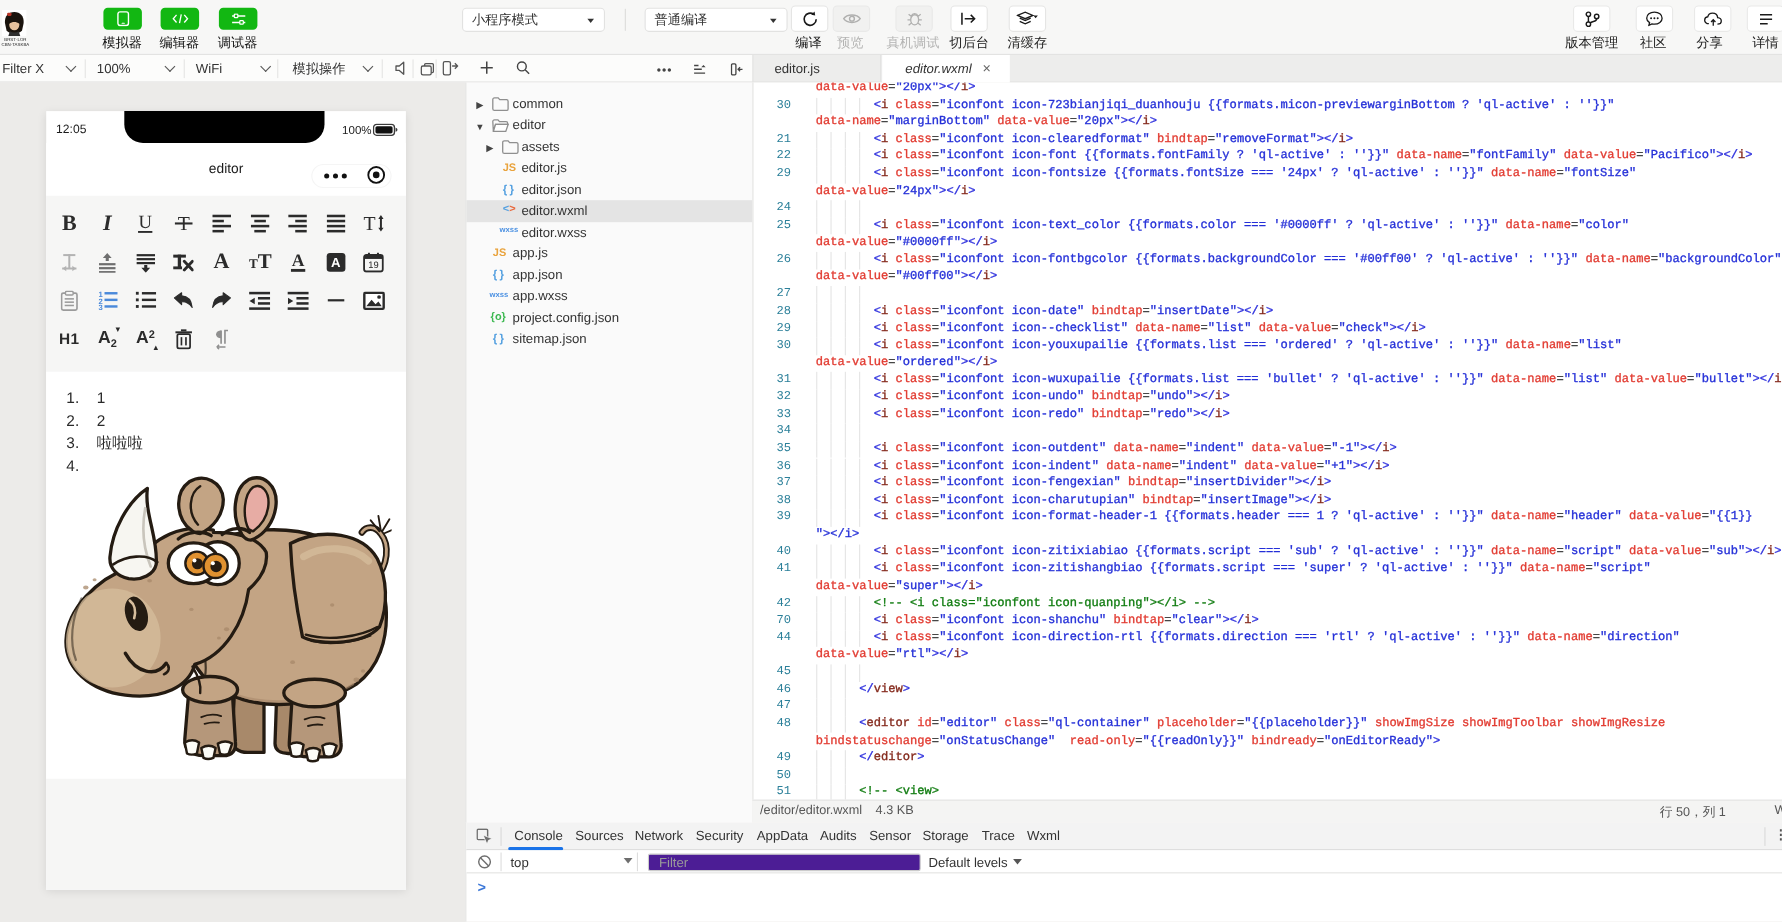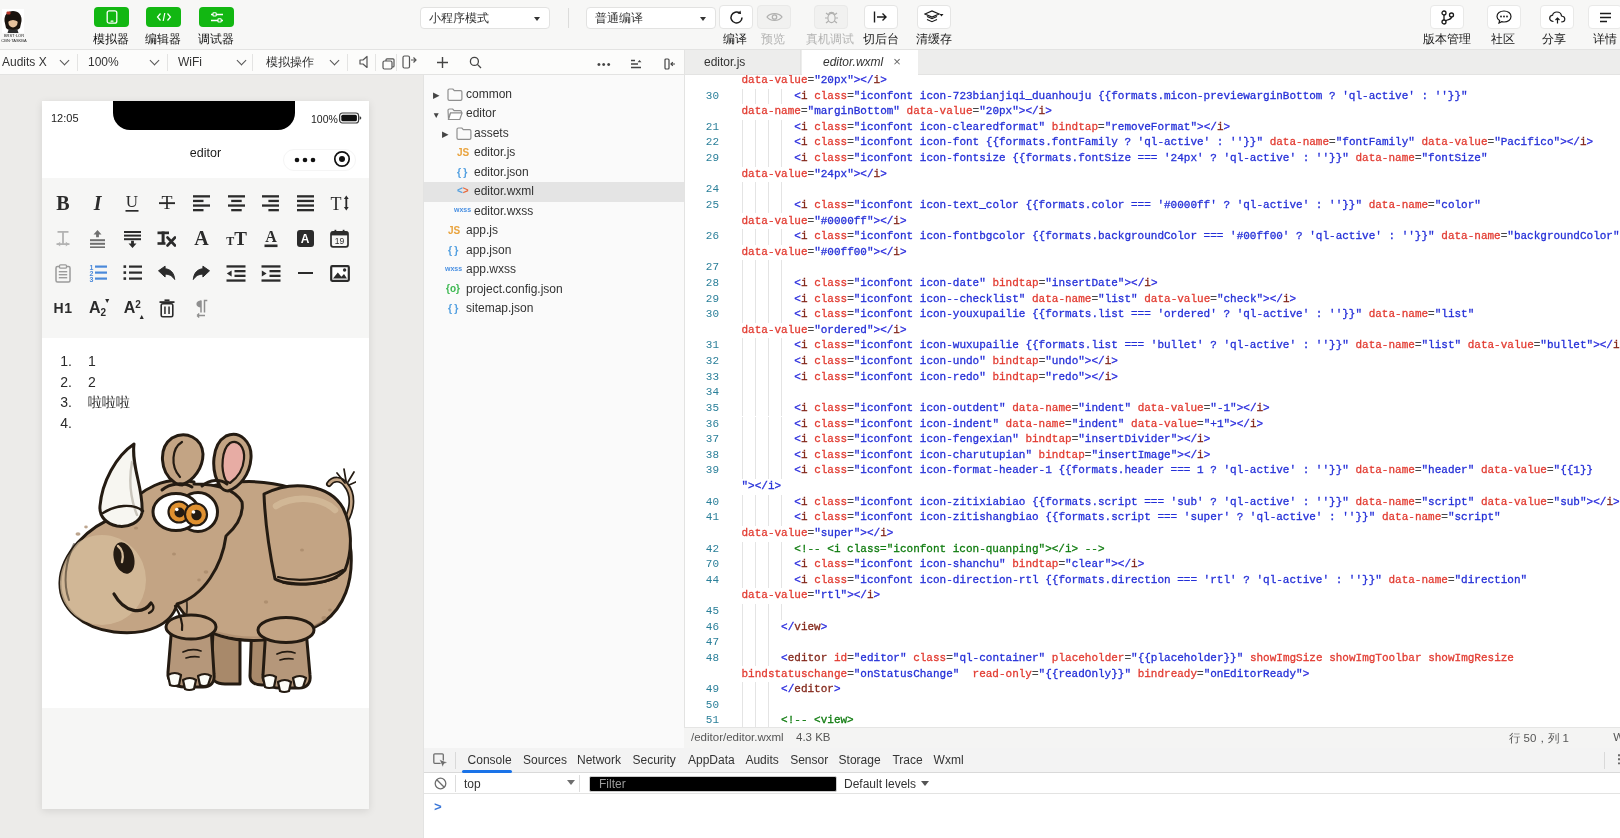--- a/index.html
+++ b/index.html
@@ -146,21 +146,21 @@
     </div>
 <div class="tlab" style="left:1541px;width:26px">分享</div>
 <div class="tbtn" style="left:1588px;border:1px solid #e9e9e8">
       <svg width="13" height="11" viewBox="0 0 13 11">
         <path d="M1 1.5 h11 M1 5.5 h11 M1 9.5 h7" stroke="#1a1a1a" stroke-width="1.4"></path>
       </svg>
     </div>
 <div class="tlab" style="left:1592px;width:26px">详情</div>
 </div>
 <div id="row2">
-<div class="dd2" style="left:2px">Audits X</div>
+<div class="dd2" style="left:2px">Filter X</div>
     <div class="chev" style="left:61px"></div>
 <div class="sep2" style="left:77px"></div>
 <div class="dd2" style="left:88px">100%</div>
     <div class="chev" style="left:151px"></div>
 <div class="sep2" style="left:167px"></div>
 <div class="dd2" style="left:178px">WiFi</div>
     <div class="chev" style="left:238px"></div>
 <div class="sep2" style="left:252px"></div>
 <div class="dd2" style="left:266px">模拟操作</div>
     <div class="chev" style="left:331px"></div>
@@ -785,16 +785,16 @@
 <div style="position:absolute;left:1189px;top:4px;color:#555;font-size:12px;font-weight:bold">⋮</div>
 <div style="position:absolute;left:0;top:25px;width:1197px;height:21px;background:#fff;border-bottom:1px solid #e3e3e2"></div>
 <svg width="13" height="13" viewBox="0 0 13 13" style="position:absolute;left:10px;top:29px">
       <circle cx="6.5" cy="6.5" r="5.3" fill="none" stroke="#6e6e6e" stroke-width="1.3"></circle>
       <path d="M2.8 2.8 L10.2 10.2" stroke="#6e6e6e" stroke-width="1.3"></path>
     </svg>
 <div style="position:absolute;left:31px;top:27px;width:1px;height:17px;background:#ddd"></div>
 <div style="position:absolute;left:40px;top:29px;font-size:12px;color:#333">top</div>
 <div style="position:absolute;left:143px;top:32px;width:0;height:0;border-left:4px solid transparent;border-right:4px solid transparent;border-top:5px solid #6e6e6e"></div>
 <div style="position:absolute;left:155px;top:27px;width:1px;height:17px;background:#ddd"></div>
-<div style="position:absolute;left:165px;top:28px;width:248px;height:16px;border:1px solid #ccc;border-radius:2px;background:#000000;font-size:12px;color:#9a9a9a;line-height:15px;padding-left:9px">Filter</div>
+<div style="position:absolute;left:165px;top:28px;width:248px;height:16px;border:1px solid #ccc;border-radius:2px;background:#4c1d95;font-size:12px;color:#9a9a9a;line-height:15px;padding-left:9px">Filter</div>
 <div style="position:absolute;left:420px;top:29px;font-size:12px;color:#333">Default levels</div>
 <div style="position:absolute;left:497px;top:33px;width:0;height:0;border-left:4px solid transparent;border-right:4px solid transparent;border-top:5px solid #555"></div>
 <div style="position:absolute;left:10px;top:52px;color:#3b77d8;font-size:13px;font-weight:bold;font-family:'Liberation Mono',monospace">&gt;</div>
 </div>
 </body></html>

